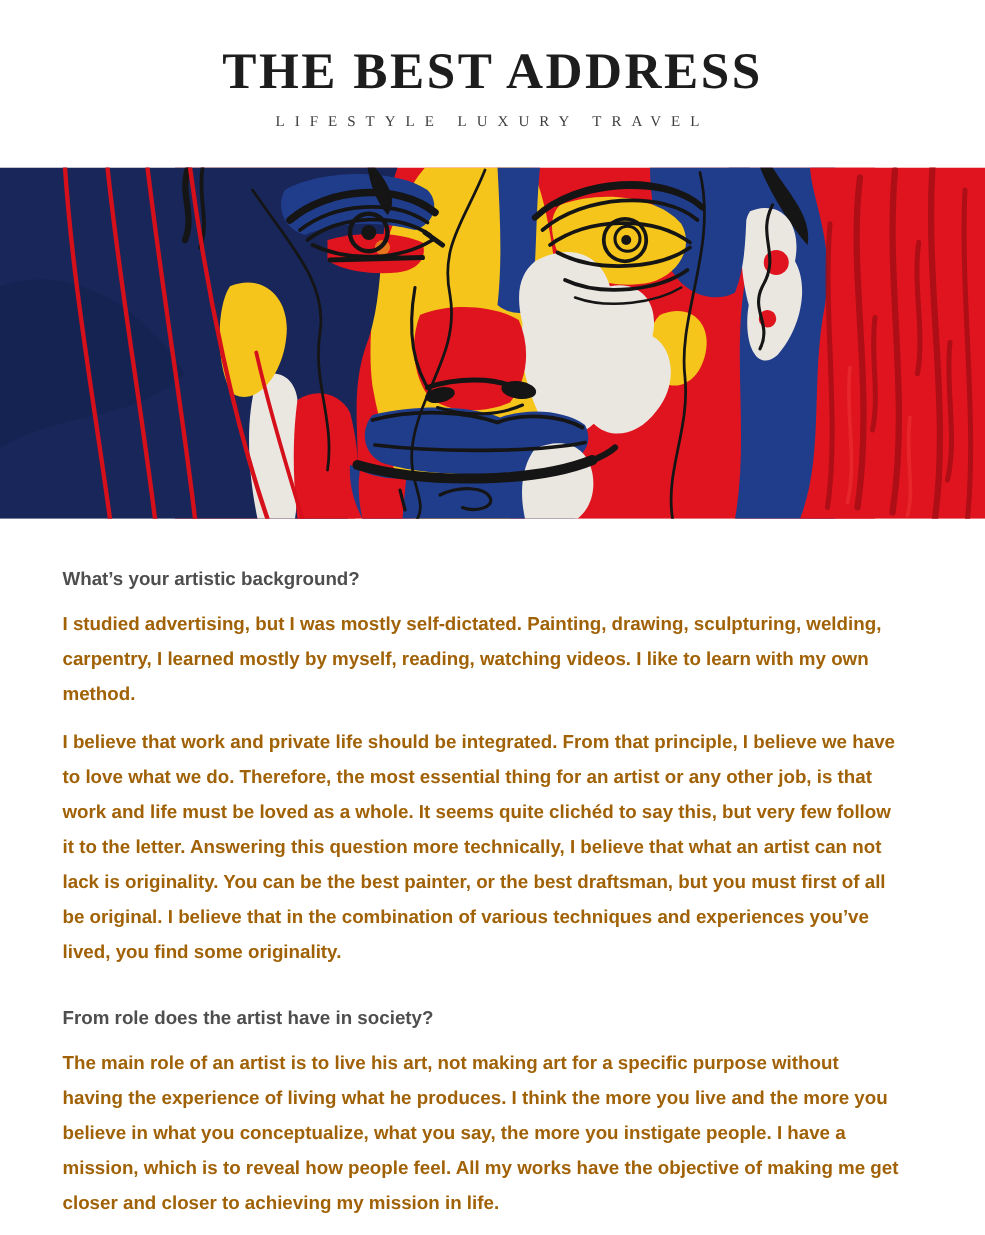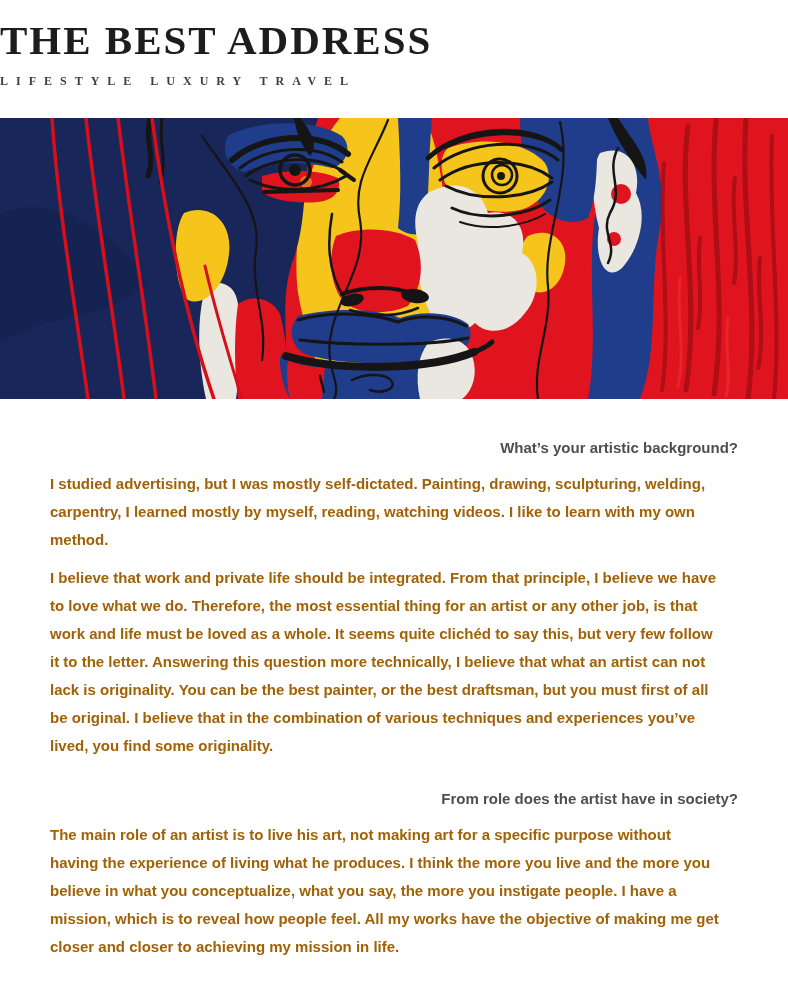--- a/index.html
+++ b/index.html
@@ -6,36 +6,37 @@
   body {
     width: 788px;
     min-height: 988px;
     margin: 0 auto;
     font-family: "Liberation Sans", sans-serif;
     background: #ffffff;
   }
 
   
   .masthead {
-    padding-top: 18px;
+    text-align: center;
+    padding-top: 34px;
     height: 100px;
   }
   .site-title {
     font-family: "Liberation Serif", serif;
     font-weight: 600;
     font-size: 41px;
     letter-spacing: 2px;
     color: #1d1d1d;
     margin: 0;
     line-height: 1.1;
   }
   .site-tagline {
     font-family: "Liberation Serif", serif;
     font-size: 12px;
-    font-weight: 700;
+    font-weight: 400;
     letter-spacing: 8px;
     color: #3e3e3e;
     margin-top: 11px;
   }
 
   
   figure.hero { margin: 0; padding: 0; width: 788px; height: 281px; line-height: 0; }
   .hero svg { display: block; }
 
   .c-navy     { fill: #18265a; }
@@ -53,21 +54,20 @@
 
   
   main.article {
     padding: 40px 50px 24px 50px;
   }
   .qa-question {
     font-size: 15px;
     font-weight: 700;
     color: #4e4e4e;
     margin: 30px 0 14px 0;
-    text-align: right;
   }
   .qa-block:first-child .qa-question { margin-top: 0; }
   .qa-answer {
     font-size: 15px;
     color: #a16207;
     line-height: 28px;
     margin: 0 16px 10px 0;
     font-weight: bold;
   }
 </style>

